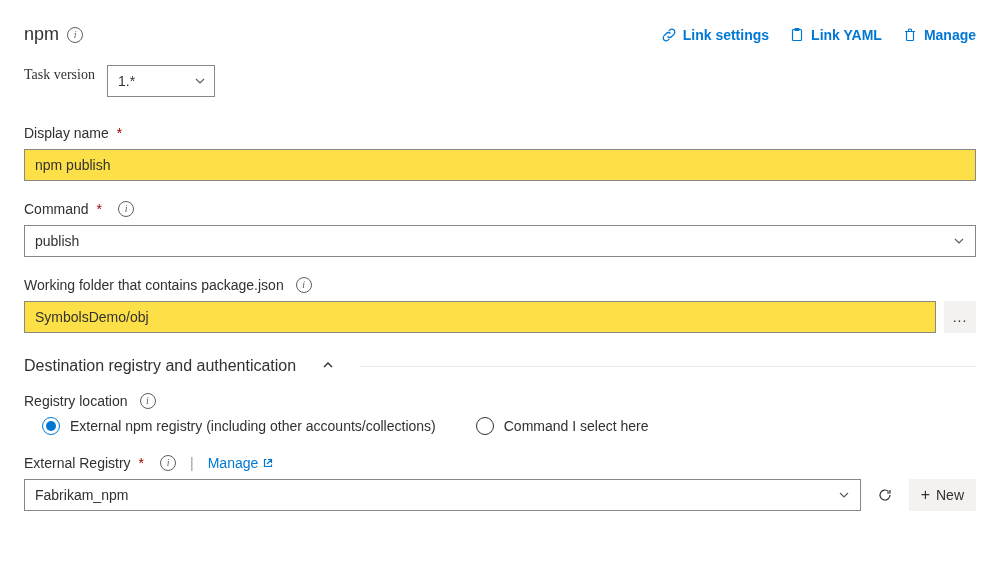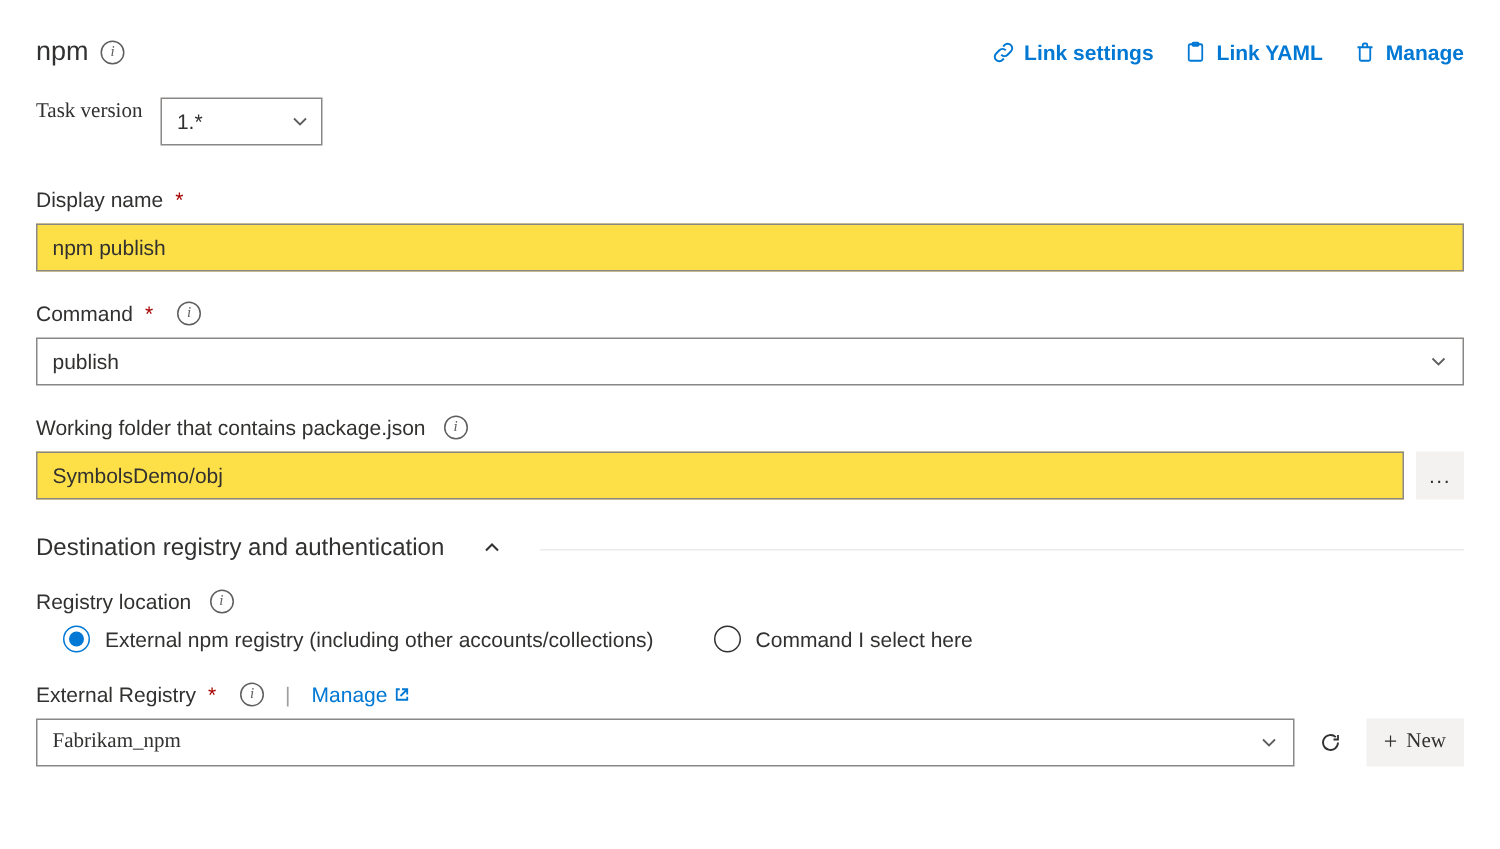--- a/index.html
+++ b/index.html
@@ -194,21 +194,20 @@
   .manage-link {
     color: #0078d4;
     display: inline-flex;
     align-items: center;
     gap: 4px;
     cursor: pointer;
   }
   .ext-row {
     display: flex;
     gap: 8px;
-    font-family: Liberation Serif, serif;
   }
   .ext-row .select-full { flex: 1; }
   .new-btn {
     height: 32px;
     padding: 0 12px;
     border: none;
     background: #f3f2f1;
     display: inline-flex;
     align-items: center;
     gap: 6px;

